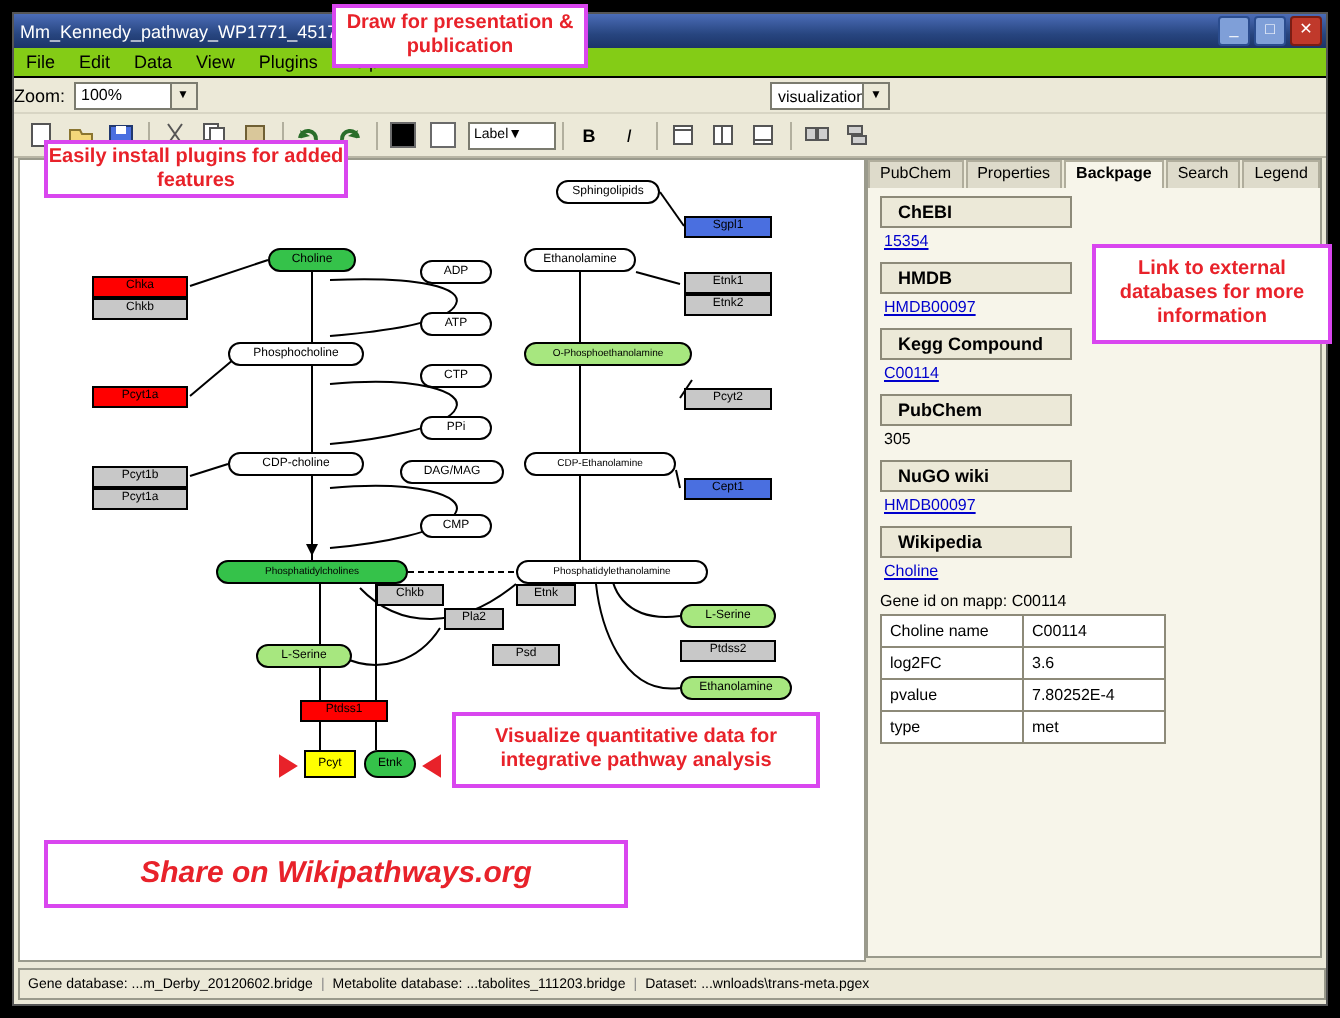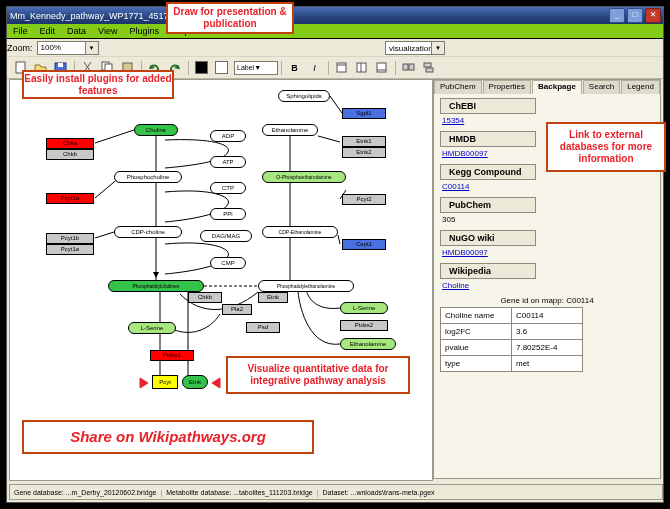--- a/index.html
+++ b/index.html
@@ -62,33 +62,33 @@
   .rtabs{display:flex;height:14px;font-size:8px;border-bottom:1px solid #9a9a8c;background:#ece9d8;}
   .rtab{padding:1px 5px;border:1px solid #b0ad9c;border-bottom:none;background:#dedbcb;margin-right:1px;}
   .rtab.active{background:#f7f5ea;font-weight:bold;}
   .rbody{position:absolute;left:0;top:14px;right:0;bottom:0;background:#f7f5ea;overflow:hidden;padding:4px 6px;
     box-sizing:border-box;font-size:9px;}
   .dbhead{display:inline-block;border:1px solid #8d8a79;background:#ece9d8;font-weight:bold;
     font-size:9px;padding:2px 8px;margin-bottom:2px;min-width:78px;}
   .dblink{color:#0000cc;text-decoration:underline;font-size:8px;margin:0 0 6px 2px;display:block;}
   .dbplain{font-size:8px;margin:0 0 6px 2px;display:block;color:#000;}
   .exprhead{font-weight:bold;font-size:9px;margin:4px 0 3px 0;}
-  .geneid{font-size:8px;margin-bottom:2px;text-align:center;}
+  .geneid{font-size:8px;margin-bottom:2px;}
   table.expr{border-collapse:collapse;font-size:8px;}
   table.expr td{border:1px solid #8d8a79;padding:1px 4px;background:#fff;height:13px;}
   table.expr td.k{width:62px;}
   table.expr td.v{width:62px;}
 
   
   .statusbar{position:absolute;left:2px;bottom:2px;width:654px;height:16px;background:#ece9d8;
     border:1px solid #9a9a8c;box-sizing:border-box;font-size:7px;display:flex;align-items:center;padding-left:4px;}
   .statusbar .sep{margin:0 4px;color:#888;}
 
   
-  .callout{position:absolute;background:#fff;border:2px solid #c2410c;color:#e8222a;
+  .callout{position:absolute;background:#fff;border:2px solid #d946ef;color:#e8222a;
     font-weight:bold;text-align:center;display:flex;align-items:center;justify-content:center;
     line-height:12px;box-sizing:border-box;}
   .c1{left:166px;top:2px;width:128px;height:32px;font-size:10px;}
   .c2{left:22px;top:70px;width:152px;height:29px;font-size:10px;}
   .c3{left:546px;top:122px;width:120px;height:50px;font-size:10px;}
   .c4{left:226px;top:356px;width:184px;height:38px;font-size:10px;}
   .c5{left:22px;top:420px;width:292px;height:34px;font-size:15px;font-style:italic;}
 </style>
 </head>
 <body>

